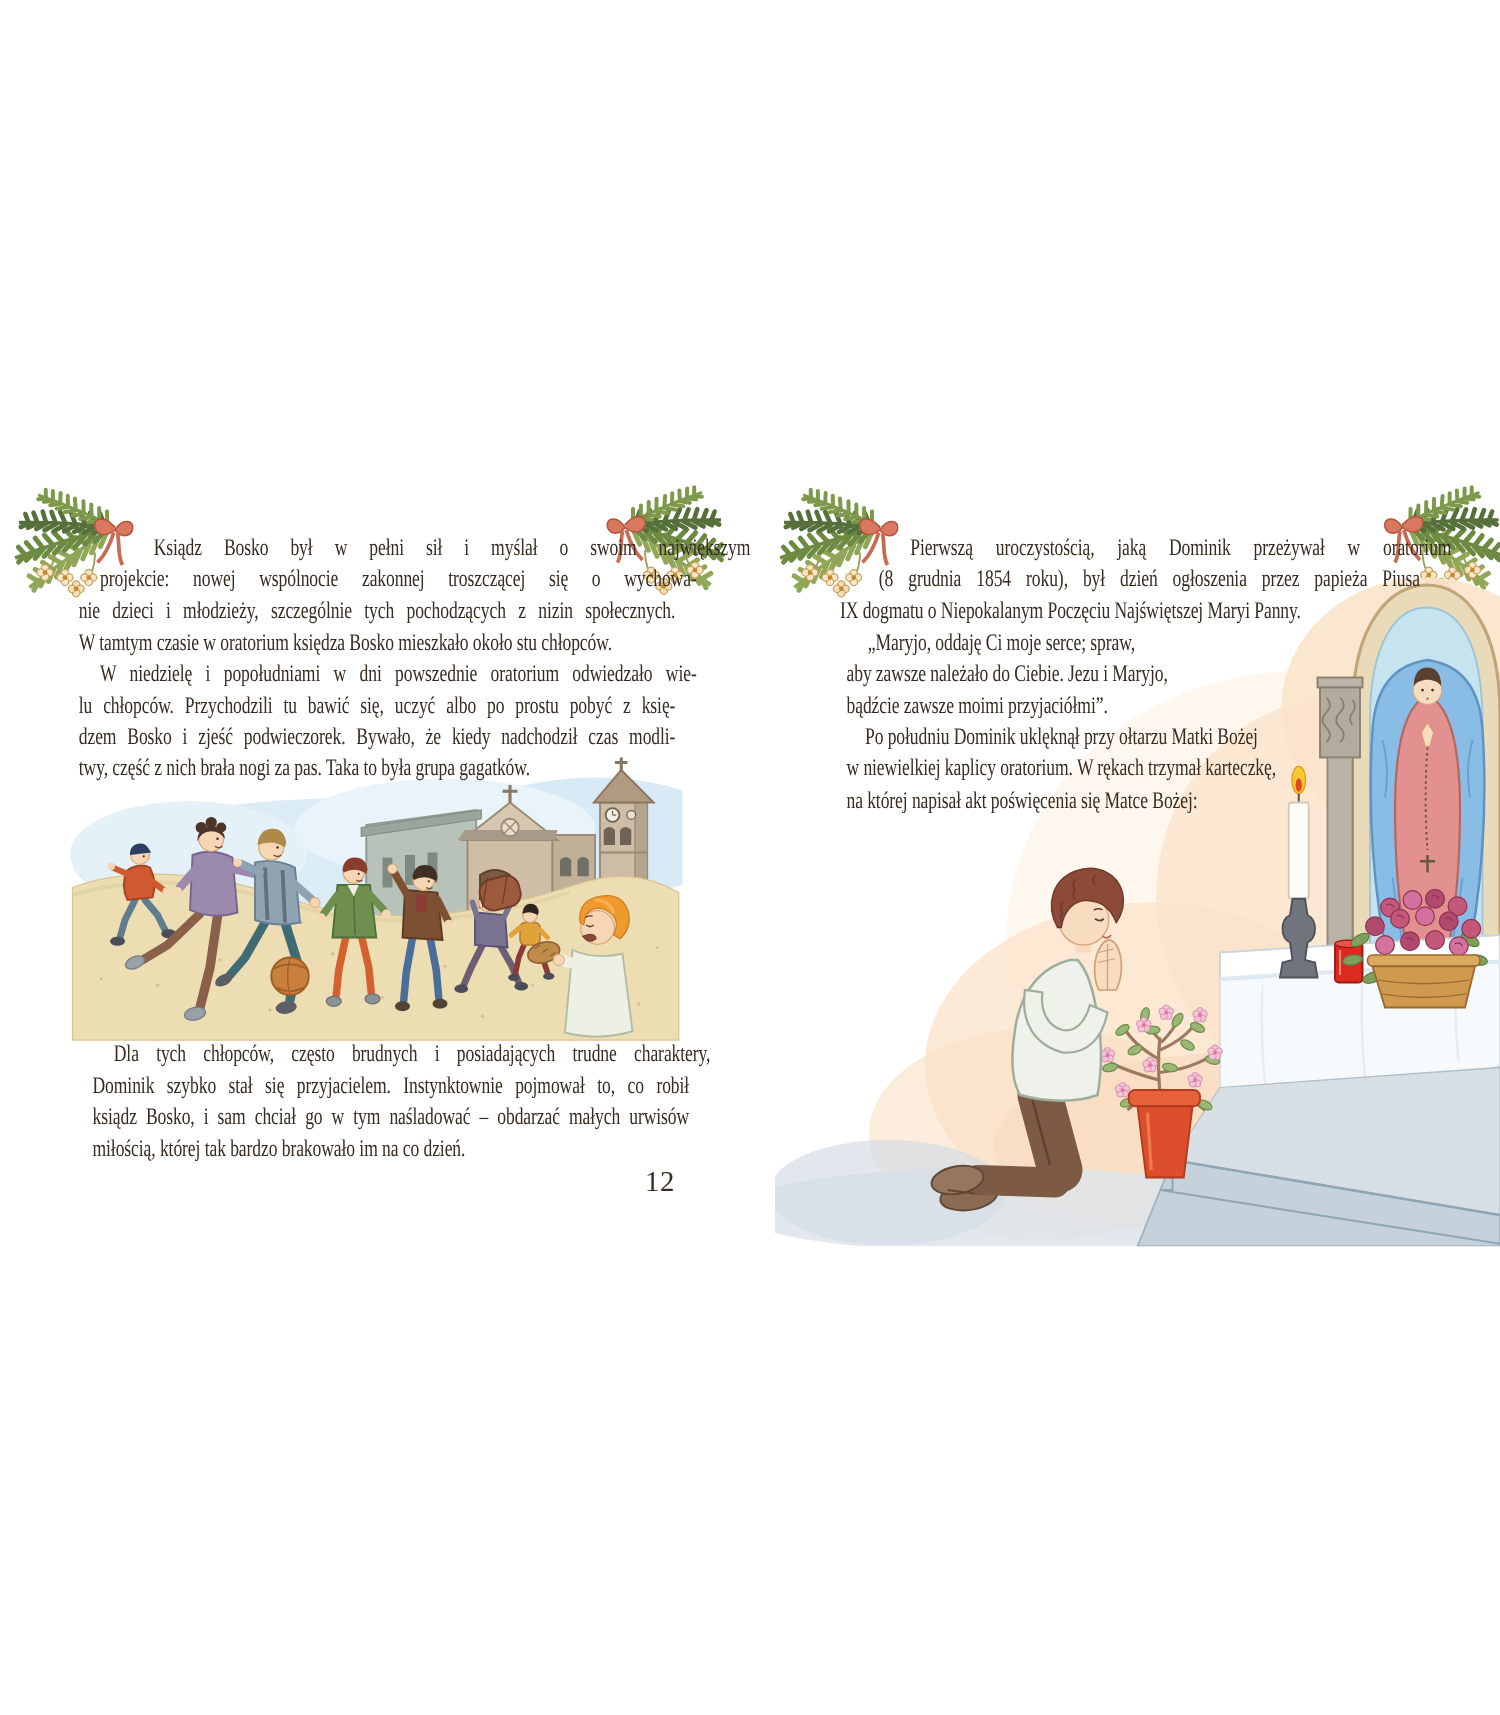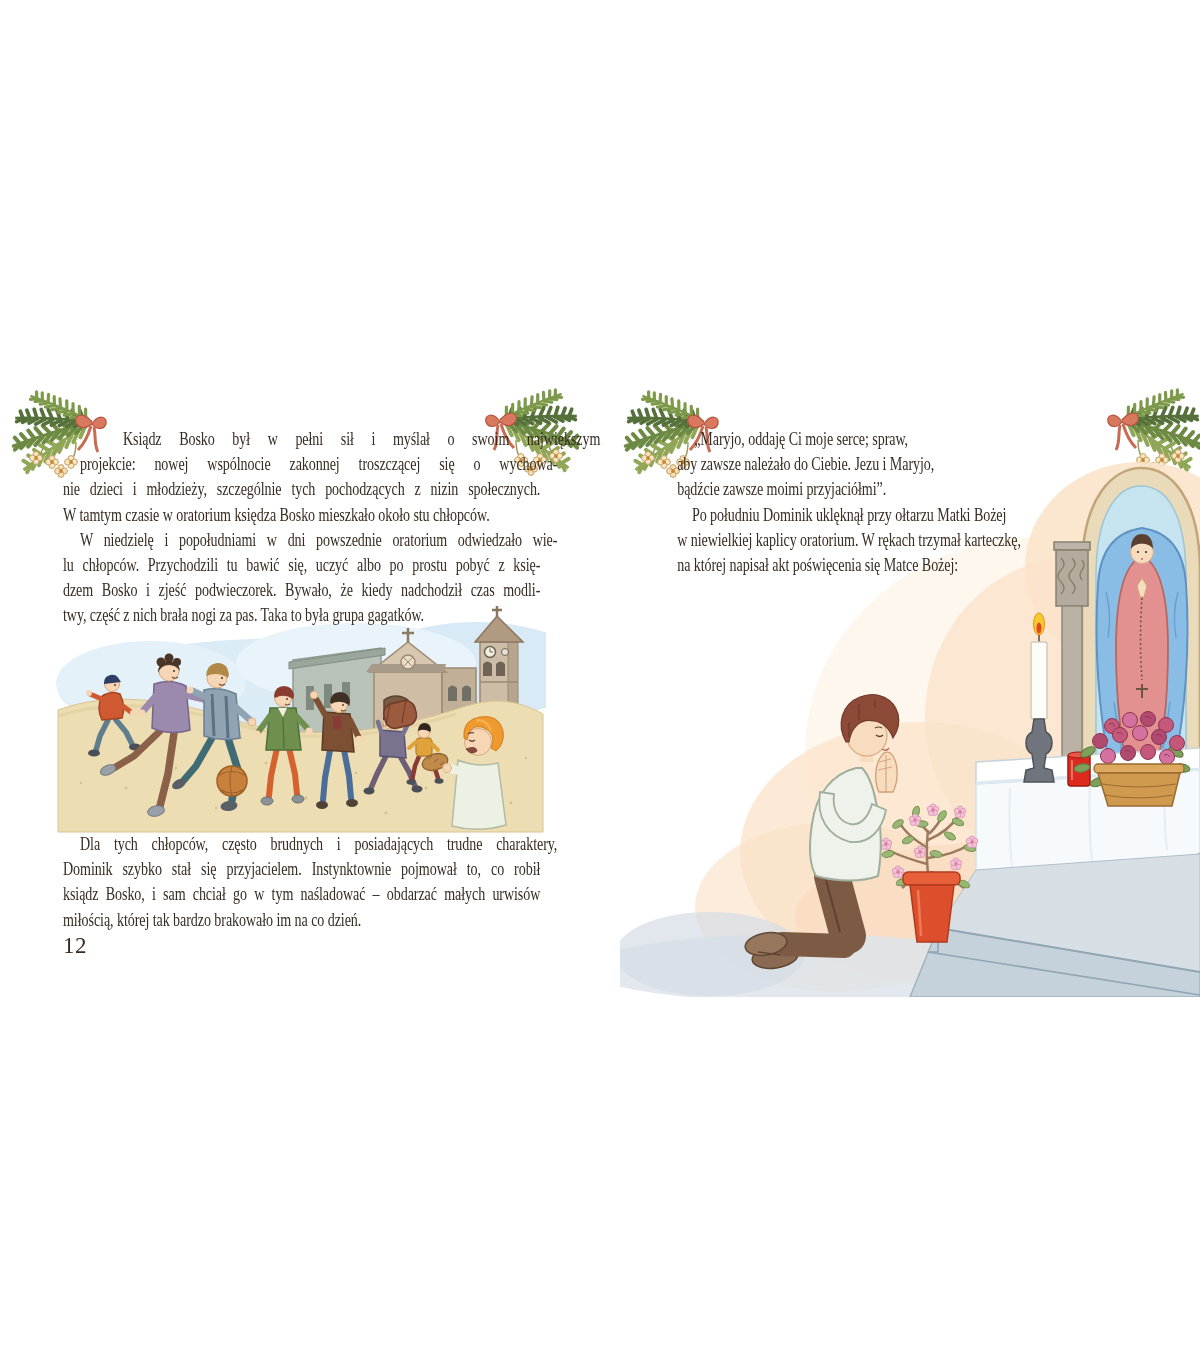--- a/index.html
+++ b/index.html
@@ -17,24 +17,24 @@
   
   .jz .line { width:645px; text-align:justify; text-align-last:justify; }
   .jz .line:last-child { text-align:left; text-align-last:auto; }
   .jzr .line { width:585px; text-align:justify; text-align-last:justify; }
   .jzr .line:last-child { text-align:left; text-align-last:auto; }
 
   #lp-top { left:63px; top:426px; width:477px; }
   #lp-p1 .line:nth-child(1){ padding-left:81px; padding-right:64px; }
   #lp-p1 .line:nth-child(2){ padding-left:23px; }
   #lp-p2 .line:nth-child(1){ padding-left:23px; }
-  #lp-bottom { left:63px; top:831px; width:477px; }
+  #lp-bottom { left:74px; top:831px; width:477px; }
   #lp-p3 .line:nth-child(1){ padding-left:23px; }
   #lp-num {
-    left:63px; top:933px; width:477px; text-align:left;
+    left:63px; top:933px; width:477px; text-align:right;
     font-size:23px; letter-spacing:0.5px; z-index:2; position:absolute;
   }
   #rp-text { left:672px; top:426px; width:433px; }
   #rp-p1 .line:nth-child(1){ padding-left:76px; }
   #rp-p1 .line:nth-child(2){ padding-left:42px; }
   #rp-p2 .line:nth-child(1){ padding-left:27px; }
   #rp-p2 .line:nth-child(2),#rp-p2 .line:nth-child(3){ padding-left:7px; }
   #rp-p3 .line:nth-child(1){ padding-left:30px; }
   #rp-p3 .line:nth-child(2),#rp-p3 .line:nth-child(3){ padding-left:7px; }
 </style>
@@ -309,20 +309,25 @@
     <div class="para jz" id="lp-p3">
         <div class="line">Dla tych chłopców, często brudnych i posiadających trudne charaktery,</div>
         <div class="line">Dominik szybko stał się przyjacielem. Instynktownie pojmował to, co robił</div>
         <div class="line">ksiądz Bosko, i sam chciał go w tym naśladować – obdarzać małych urwisów</div>
         <div class="line">miłością, której tak bardzo brakowało im na co dzień.</div>
       </div>
   </div>
   <div id="lp-num">12</div>
 
   <div class="textblock" id="rp-text">
+    <div class="para jzr" id="rp-p1">
+        <div class="line">Pierwszą uroczystością, jaką Dominik przeżywał w oratorium</div>
+        <div class="line">(8 grudnia 1854 roku), był dzień ogłoszenia przez papieża Piusa</div>
+        <div class="line">IX dogmatu o Niepokalanym Poczęciu Najświętszej Maryi Panny.</div>
+      </div>
     <div class="para" id="rp-p3">
         <div class="line">„Maryjo, oddaję Ci moje serce; spraw,</div>
         <div class="line">aby zawsze należało do Ciebie. Jezu i Maryjo,</div>
         <div class="line">bądźcie zawsze moimi przyjaciółmi”.</div>
       </div>
     <div class="para" id="rp-p2">
         <div class="line">Po południu Dominik uklęknął przy ołtarzu Matki Bożej</div>
         <div class="line">w niewielkiej kaplicy oratorium. W rękach trzymał karteczkę,</div>
         <div class="line">na której napisał akt poświęcenia się Matce Bożej:</div>
       </div>

